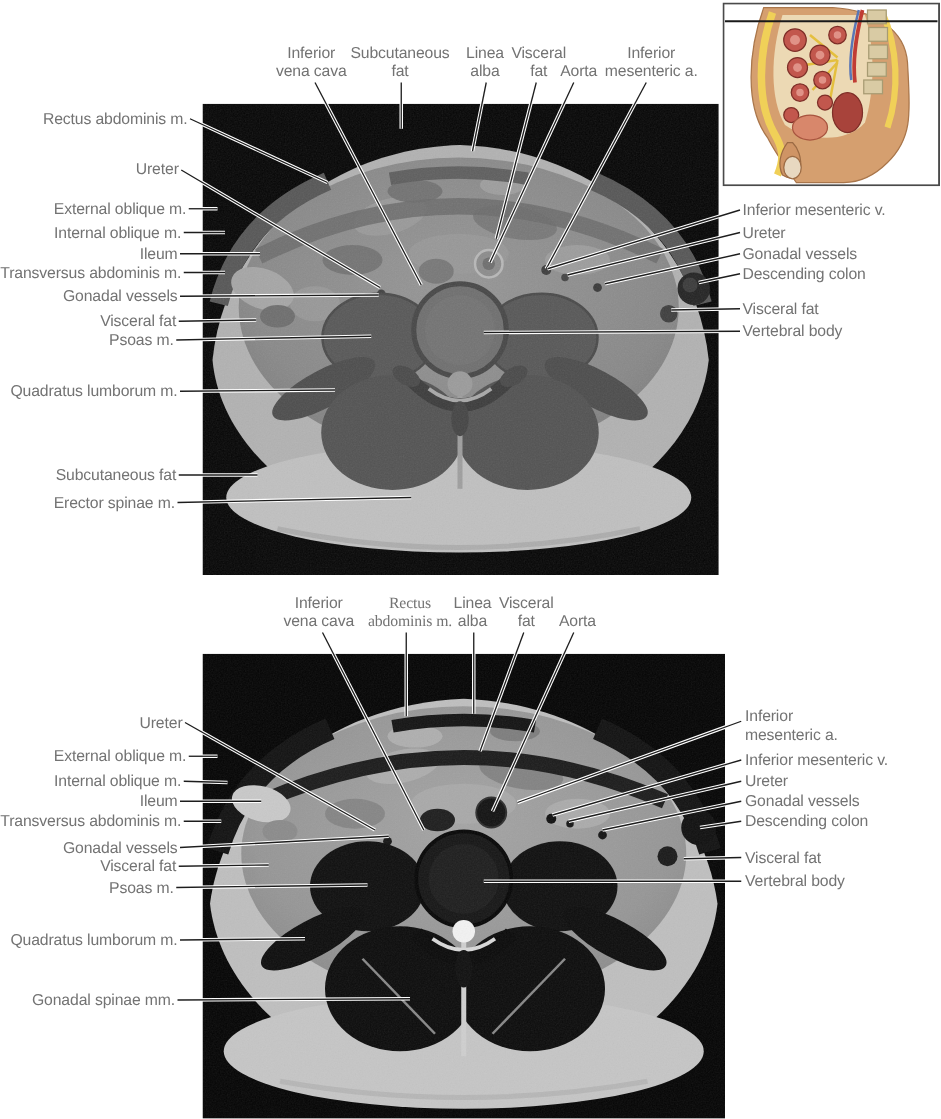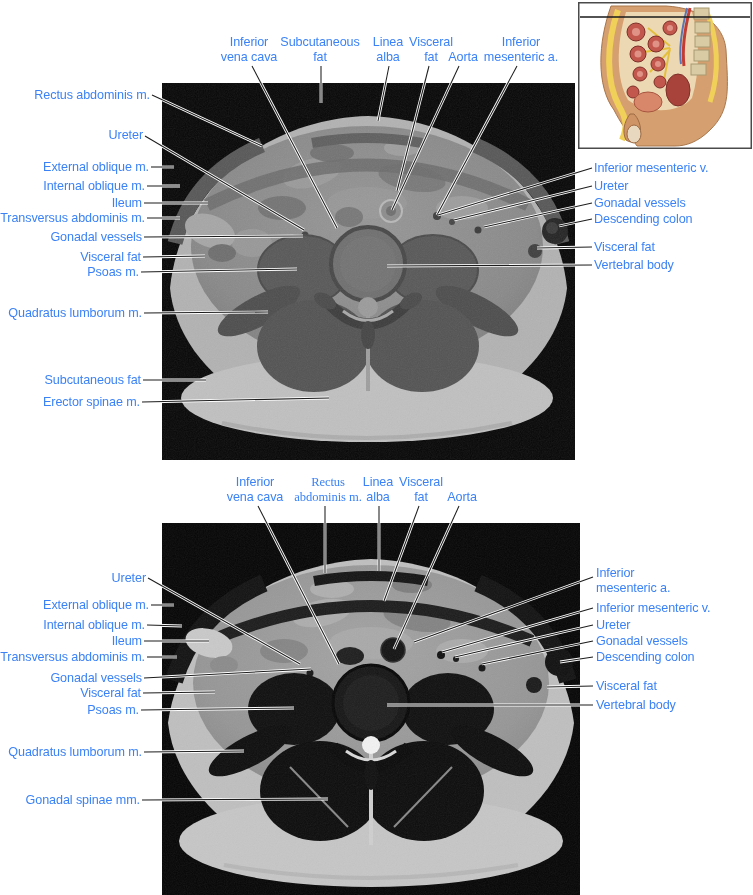--- a/index.html
+++ b/index.html
@@ -1,19 +1,19 @@
 <!DOCTYPE html>
 <html><head>
 <meta charset="utf-8">
 <style>
   html,body{margin:0;padding:0;background:#ffffff;}
   #figure{position:relative;width:753px;height:895px;background:#ffffff;overflow:hidden;
           font-family:"Liberation Sans",sans-serif;}
   .panel-img{position:absolute;display:block;}
-  .label{position:absolute;font-size:12.6px;line-height:15px;color:#3b82f6;
+  .label{position:absolute;font-size:12.6px;line-height:15px;color:#737373;
          white-space:pre-line;letter-spacing:-0.1px;}
   .label.right{text-align:right;}
   .label.left{text-align:left;}
   .label.center{transform:translateX(-50%);text-align:center;}
   #leader-overlay{position:absolute;left:0;top:0;pointer-events:none;}
   .halo{stroke:#ffffff;stroke-width:2.8;fill:none;}
   .leader{stroke:#1d1d1d;stroke-width:1.05;fill:none;}
   #inset{position:absolute;}
 </style>
 </head>

